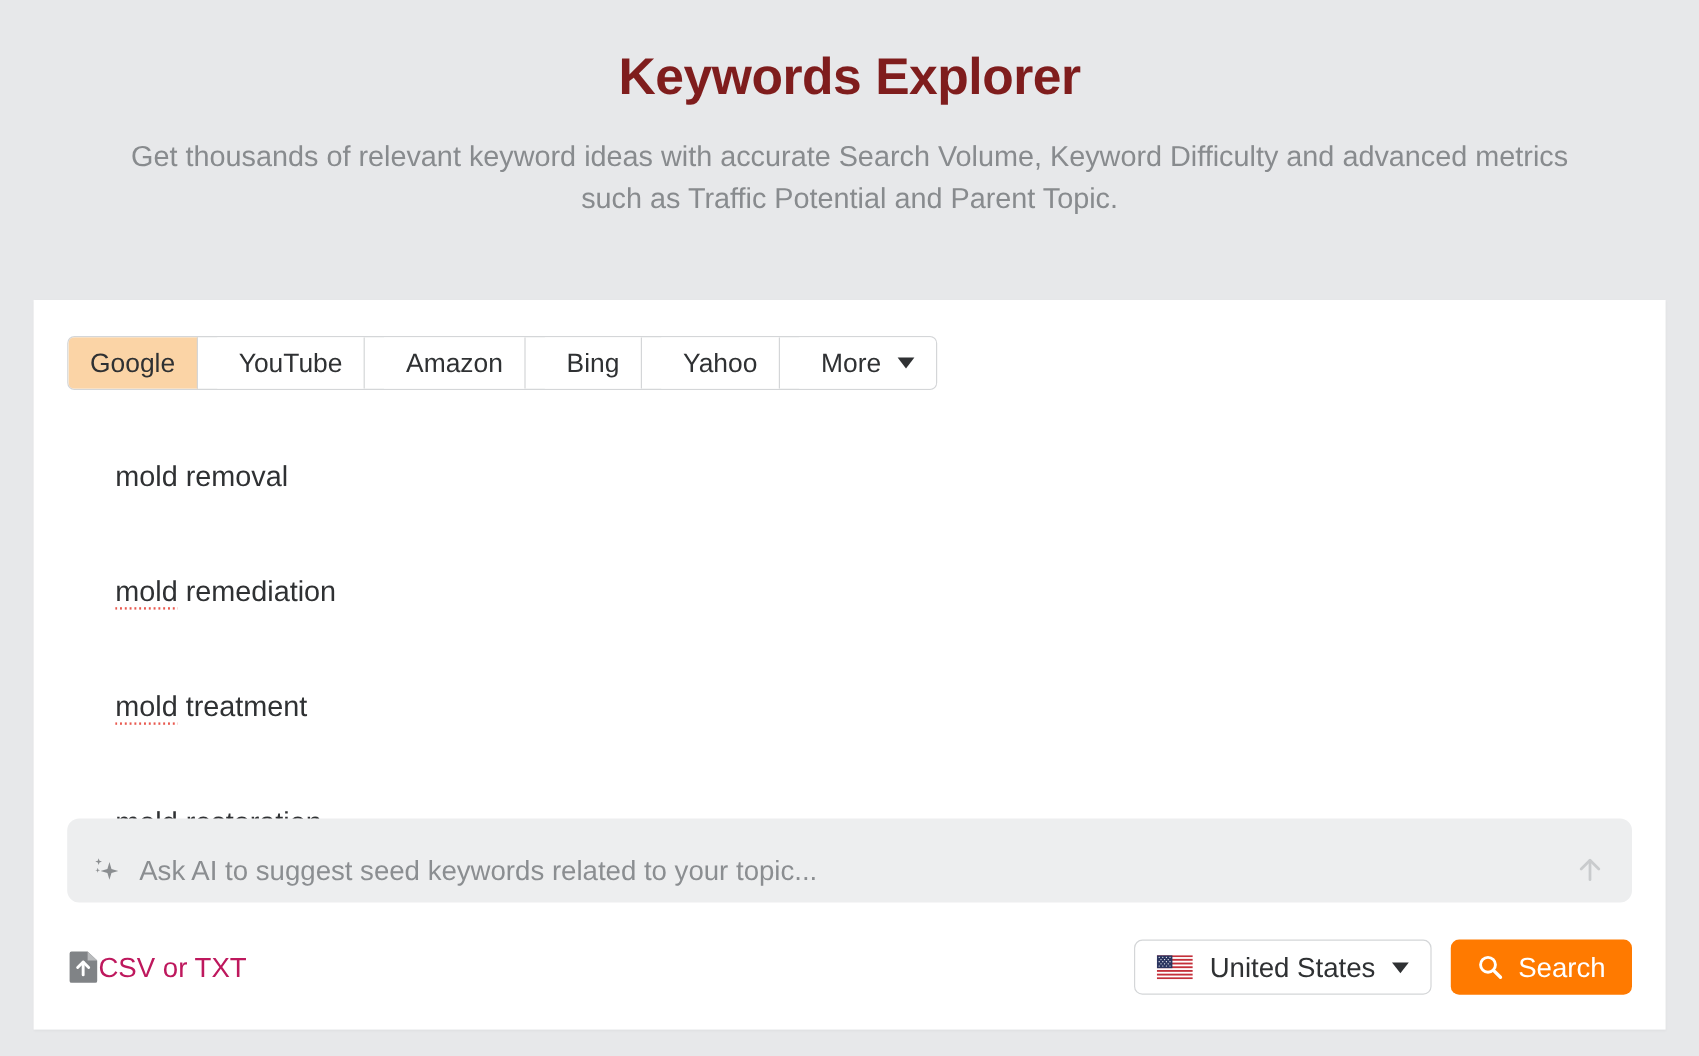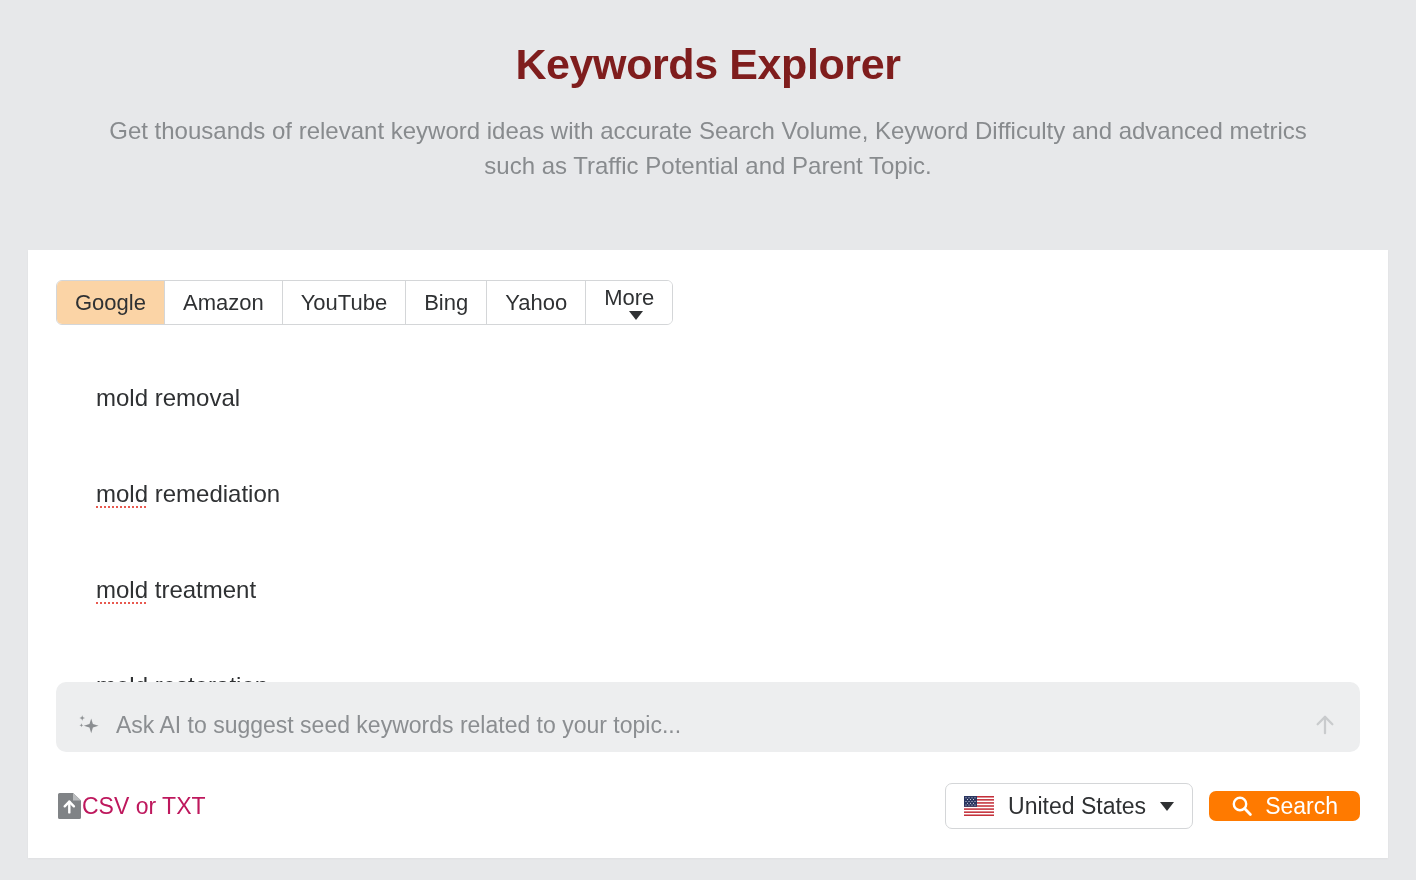--- a/index.html
+++ b/index.html
@@ -52,35 +52,36 @@
   .engine-tabs {
     position: absolute;
     left: 28px;
     top: 30px;
     display: flex;
     border: 1px solid #d4d6d8;
     border-radius: 6px;
     overflow: hidden;
     height: 45px;
     background: #fff;
+    gap: 16px;
   }
   .engine-tab {
     display: flex;
     align-items: center;
     justify-content: center;
     padding: 0 18px;
     font-size: 22px;
     color: #2f3133;
     background: #ffffff;
     border-right: 1px solid #d4d6d8;
     cursor: pointer;
     white-space: nowrap;
     height: 100%;
   }
-  .engine-tab:last-child { border-right: none; flex-direction: column; }
+  .engine-tab:last-child { border-right: none; }
   .engine-tab.active {
     background: #fbd4a6;
   }
   .caret-down {
     display: inline-block;
     margin-left: 14px;
     width: 0; height: 0;
     border-left: 7px solid transparent;
     border-right: 7px solid transparent;
     border-top: 9px solid #2f3133;
@@ -177,21 +178,21 @@
   .country-name {
     margin-left: 14px;
     font-size: 23px;
     color: #2f3133;
     white-space: nowrap;
   }
   .search-button {
     display: flex;
     align-items: center;
     justify-content: center;
-    height: 30px;
+    height: 46px;
     padding: 0 22px;
     background: #ff7a00;
     border: none;
     border-radius: 7px;
     cursor: pointer;
   }
   .search-icon { width: 22px; height: 22px; display: block; flex: 0 0 auto; }
   .search-label {
     margin-left: 12px;
     font-size: 23px;
@@ -207,24 +208,24 @@
   <p class="page-subtitle">Get thousands of relevant keyword ideas with accurate Search Volume, Keyword Difficulty and advanced metrics such as Traffic Potential and Parent Topic.</p>
 </div>
 
 <div class="card">
 
   <div class="engine-tabs">
     <div class="engine-tab active">
       <span>Google</span>
     </div>
     <div class="engine-tab">
+      <span>YouTube</span>
+    </div>
+    <div class="engine-tab">
       <span>Amazon</span>
-    </div>
-    <div class="engine-tab">
-      <span>YouTube</span>
     </div>
     <div class="engine-tab">
       <span>Bing</span>
     </div>
     <div class="engine-tab">
       <span>Yahoo</span>
     </div>
     <div class="engine-tab">
       <span>More</span>
       <span class="caret-down"></span>

